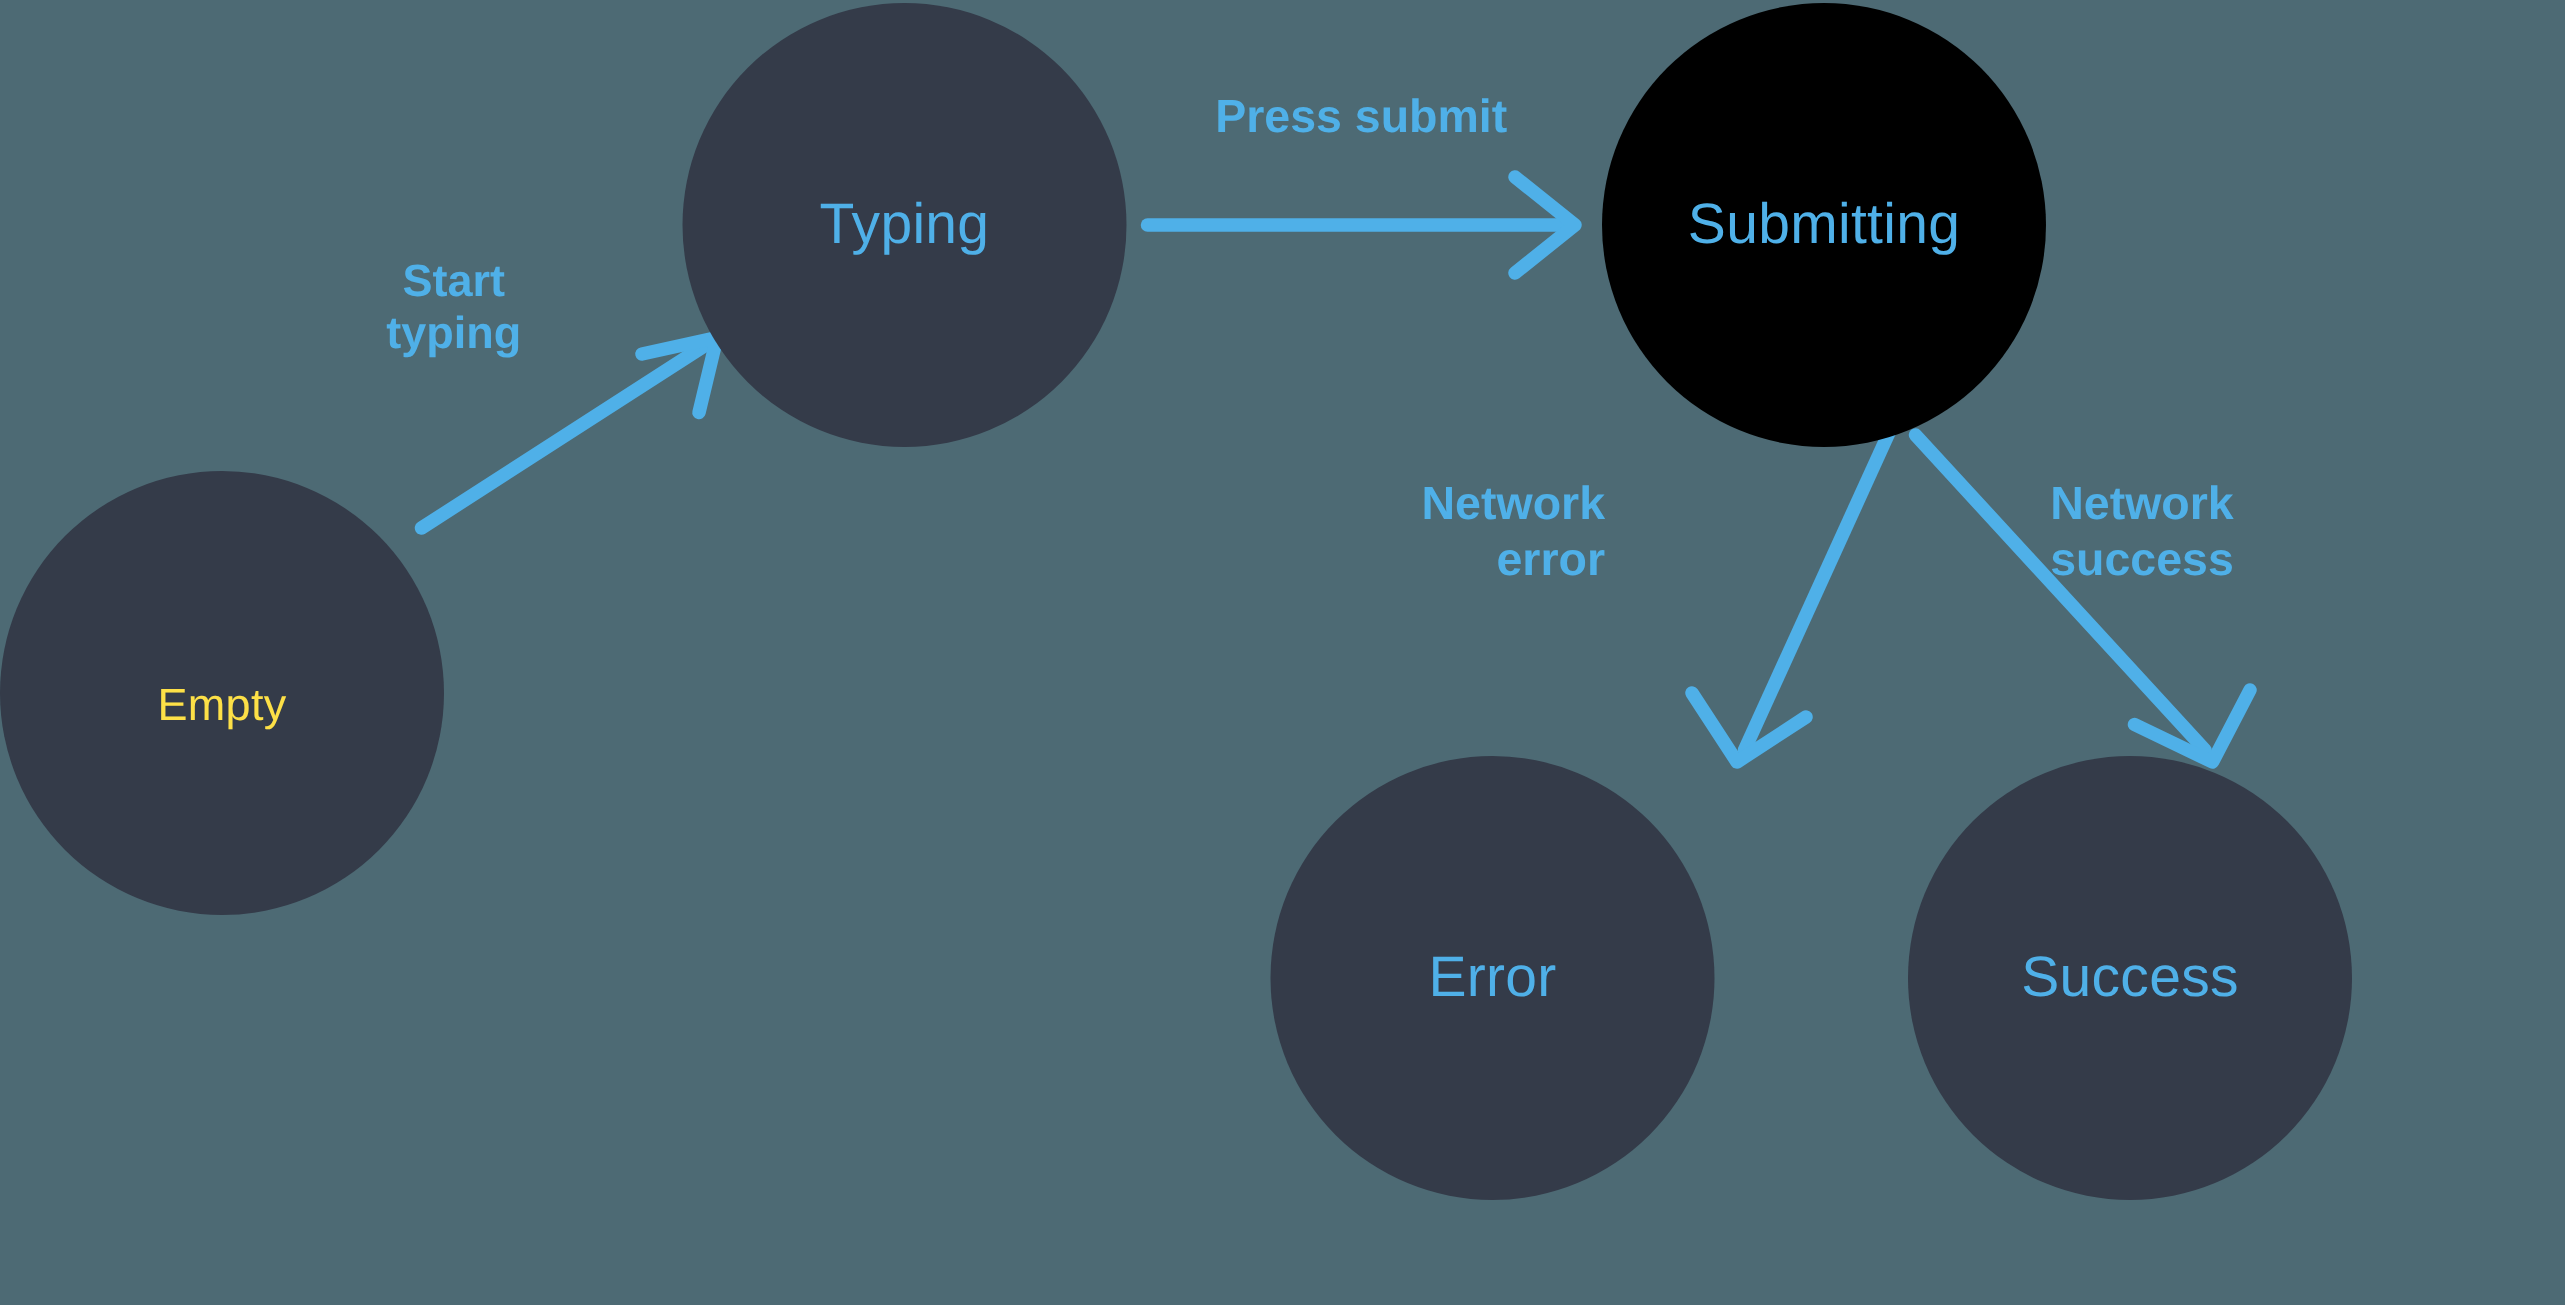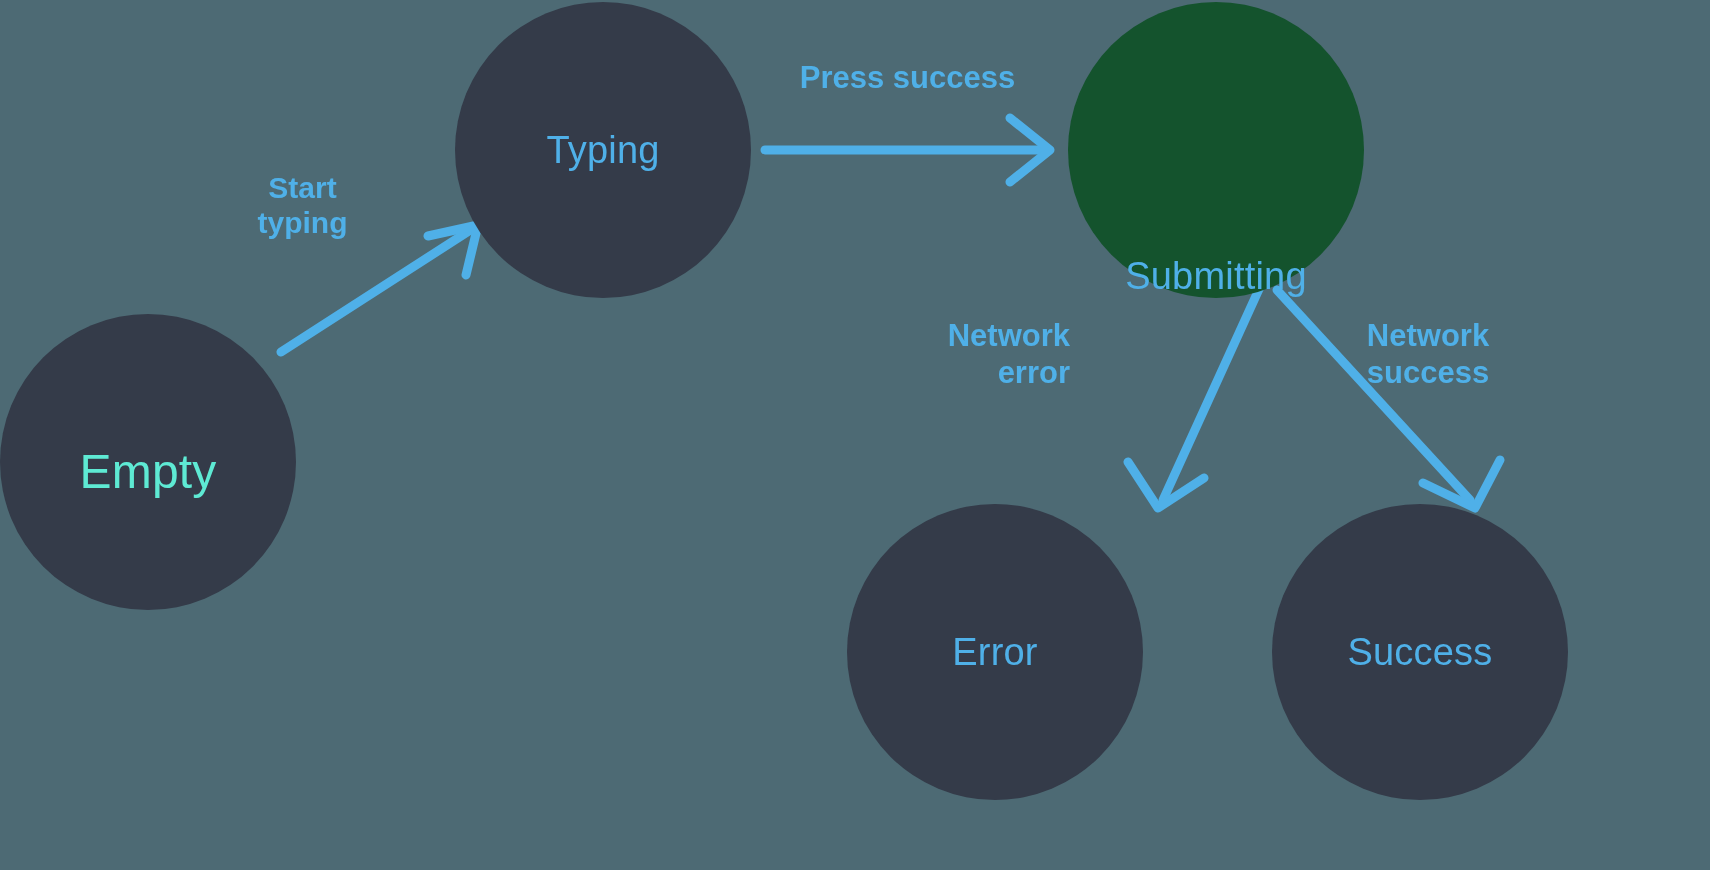--- a/index.html
+++ b/index.html
@@ -57,43 +57,43 @@
         <path d="M 765 150 L 1046 150"></path>
         <path d="M 1010 118 L 1050 150 L 1010 182"></path>
         <path d="M 1260 287 L 1163 500"></path>
         <path d="M 1128 462 L 1158 508 L 1204 478"></path>
         <path d="M 1277 290 L 1470 500"></path>
         <path d="M 1423 483 L 1475 508 L 1500 460"></path>
       </g>
   </svg>
 
   <div class="state-node" style="left: 0px; top: 314px; width: 296px; height: 296px; background: rgb(52, 59, 73);">
-    <span class="state-label" style="font-size: 48px; color: #5eead4; margin-top: 18px;">Empty</span>
+    <span class="state-label" style="font-size: 30px; color: #fde047; margin-top: 18px;">Empty</span>
   </div>
 
   <div class="state-node" style="left: 455px; top: 2px; width: 296px; height: 296px; background: rgb(52, 59, 73);">
     <span class="state-label" style="font-size: 38px; color: rgb(79, 176, 232);">Typing</span>
   </div>
 
-  <div class="state-node" style="left: 1068px; top: 2px; width: 296px; height: 296px; background: #14532d; align-items: flex-end;">
+  <div class="state-node" style="left: 1068px; top: 2px; width: 296px; height: 296px; background: #000000;">
     <span class="state-label" style="font-size: 38px; color: rgb(79, 176, 232);">Submitting</span>
   </div>
 
   <div class="state-node" style="left: 847px; top: 504px; width: 296px; height: 296px; background: rgb(52, 59, 73);">
     <span class="state-label" style="font-size: 38px; color: rgb(79, 176, 232);">Error</span>
   </div>
 
   <div class="state-node" style="left: 1272px; top: 504px; width: 296px; height: 296px; background: rgb(52, 59, 73);">
     <span class="state-label" style="font-size: 38px; color: rgb(79, 176, 232);">Success</span>
   </div>
 
   <div class="edge-label" style="left: 245px; top: 170px; width: 115px; font-size: 30px; text-align: center; color: rgb(79, 176, 232);">Start
 typing</div>
 
-  <div class="edge-label" style="left: 793px; top: 60px; width: 229px; font-size: 31px; text-align: center; color: rgb(79, 176, 232);">Press success</div>
+  <div class="edge-label" style="left: 793px; top: 60px; width: 229px; font-size: 31px; text-align: center; color: rgb(79, 176, 232);">Press submit</div>
 
   <div class="edge-label" style="left: 880px; top: 318px; width: 190px; font-size: 31px; text-align: right; color: rgb(79, 176, 232);">Network
 error</div>
 
   <div class="edge-label" style="left: 1333px; top: 318px; width: 190px; font-size: 31px; text-align: center; color: rgb(79, 176, 232);">Network
 success</div>
 
 </div>
 
 </body></html>

